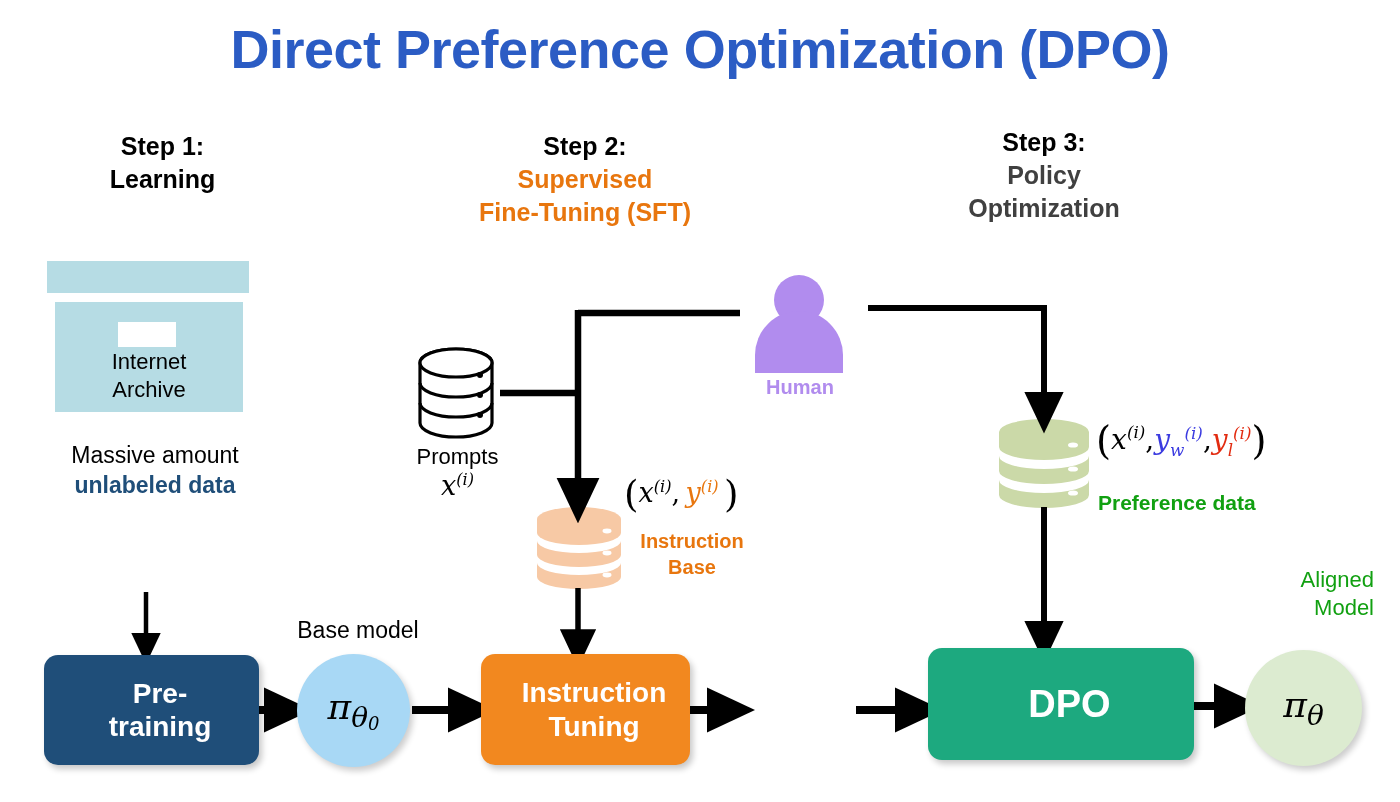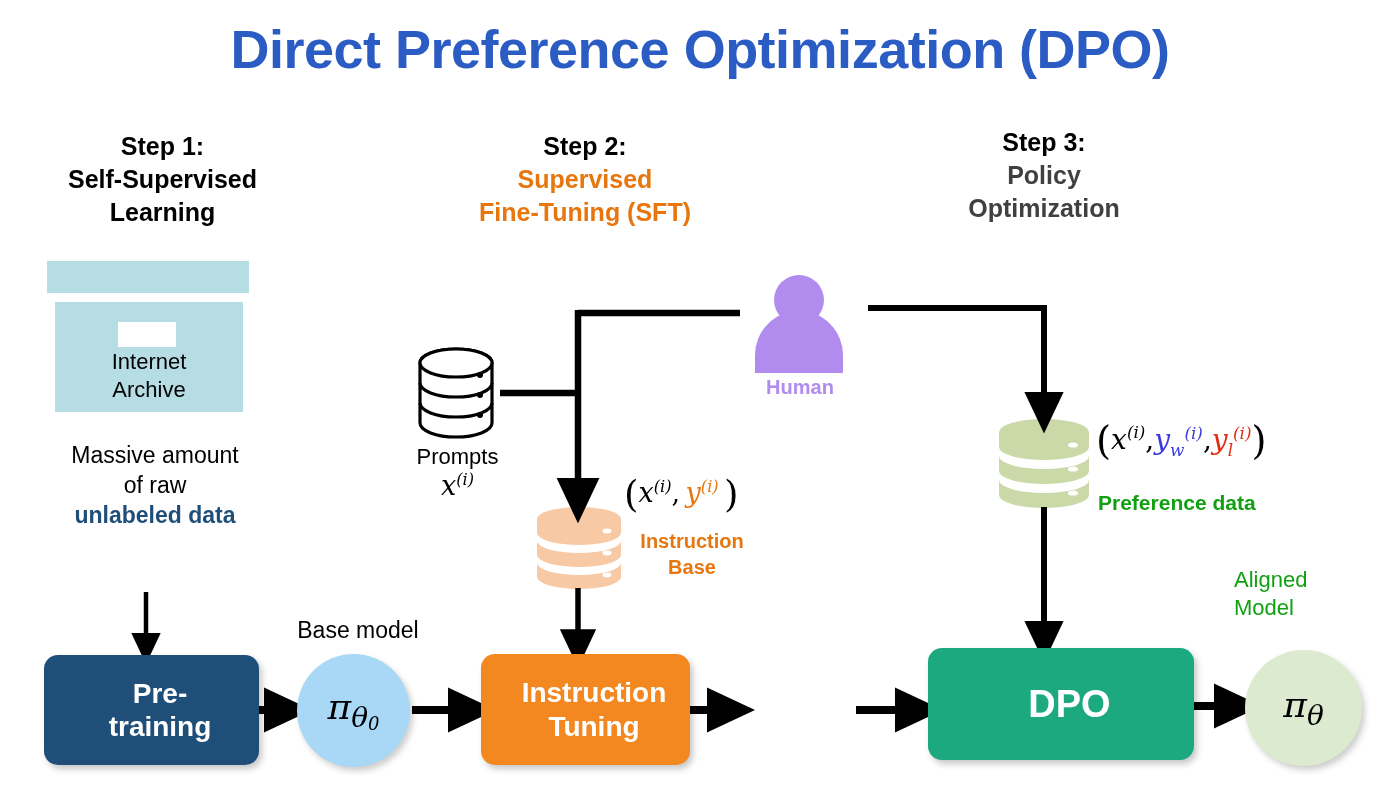--- a/index.html
+++ b/index.html
@@ -120,21 +120,21 @@
     font-weight: bold;
     color: #11A011;
     text-align: left;
   }
 
   #aligned-cap {
     left: 1234px; top: 566px;
     width: 140px;
     font-size: 22px;
     color: #11A011;
-    text-align: left;
+    text-align: right;
     line-height: 1.28;
   }
 
   
   .math {
     font-family: "DejaVu Serif", serif;
     font-style: italic;
     color: #000000;
     white-space: nowrap;
   }
@@ -249,21 +249,20 @@
 </style>
 </head>
 <body>
 
 <div id="canvas">
 
   <div id="title" class="abs">Direct Preference Optimization (DPO)</div>
 
   <div class="abs step-head" style="left:35px; top:130px; width:255px;">
     <div>Step 1:</div>
-    <div class="sub-black">Self-Supervised</div>
     <div class="sub-black">Learning</div>
   </div>
 
   <div class="abs step-head" style="left:455px; top:130px; width:260px;">
     <div>Step 2:</div>
     <div class="sub-orange">Supervised</div>
     <div class="sub-orange">Fine-Tuning (SFT)</div>
   </div>
 
   <div class="abs step-head" style="left:915px; top:126px; width:258px;">
@@ -275,21 +274,20 @@
   <div id="ia-bar" class="abs"></div>
   <div id="ia-body" class="abs"></div>
   <div id="ia-white" class="abs"></div>
   <div id="ia-label" class="abs">
     <div>Internet</div>
     <div>Archive</div>
   </div>
 
   <div id="massive-cap" class="abs cap">
     <div>Massive amount</div>
-    <div>of raw</div>
     <div class="hl">unlabeled data</div>
   </div>
 
   <div id="prompts-cap" class="abs cap">Prompts</div>
   <div id="x-i-math" class="abs math">x<span class="sup">(i)</span></div>
 
   <div id="xy-math" class="abs math"><span class="paren">(</span>x<span class="sup">(i)</span><span class="comma">, </span><span class="ycol">y<span class="sup">(i)</span></span> <span class="paren">)</span></div>
 
   <div id="base-model-cap" class="abs cap">Base model</div>
   <div id="instruction-data-cap" class="abs">

